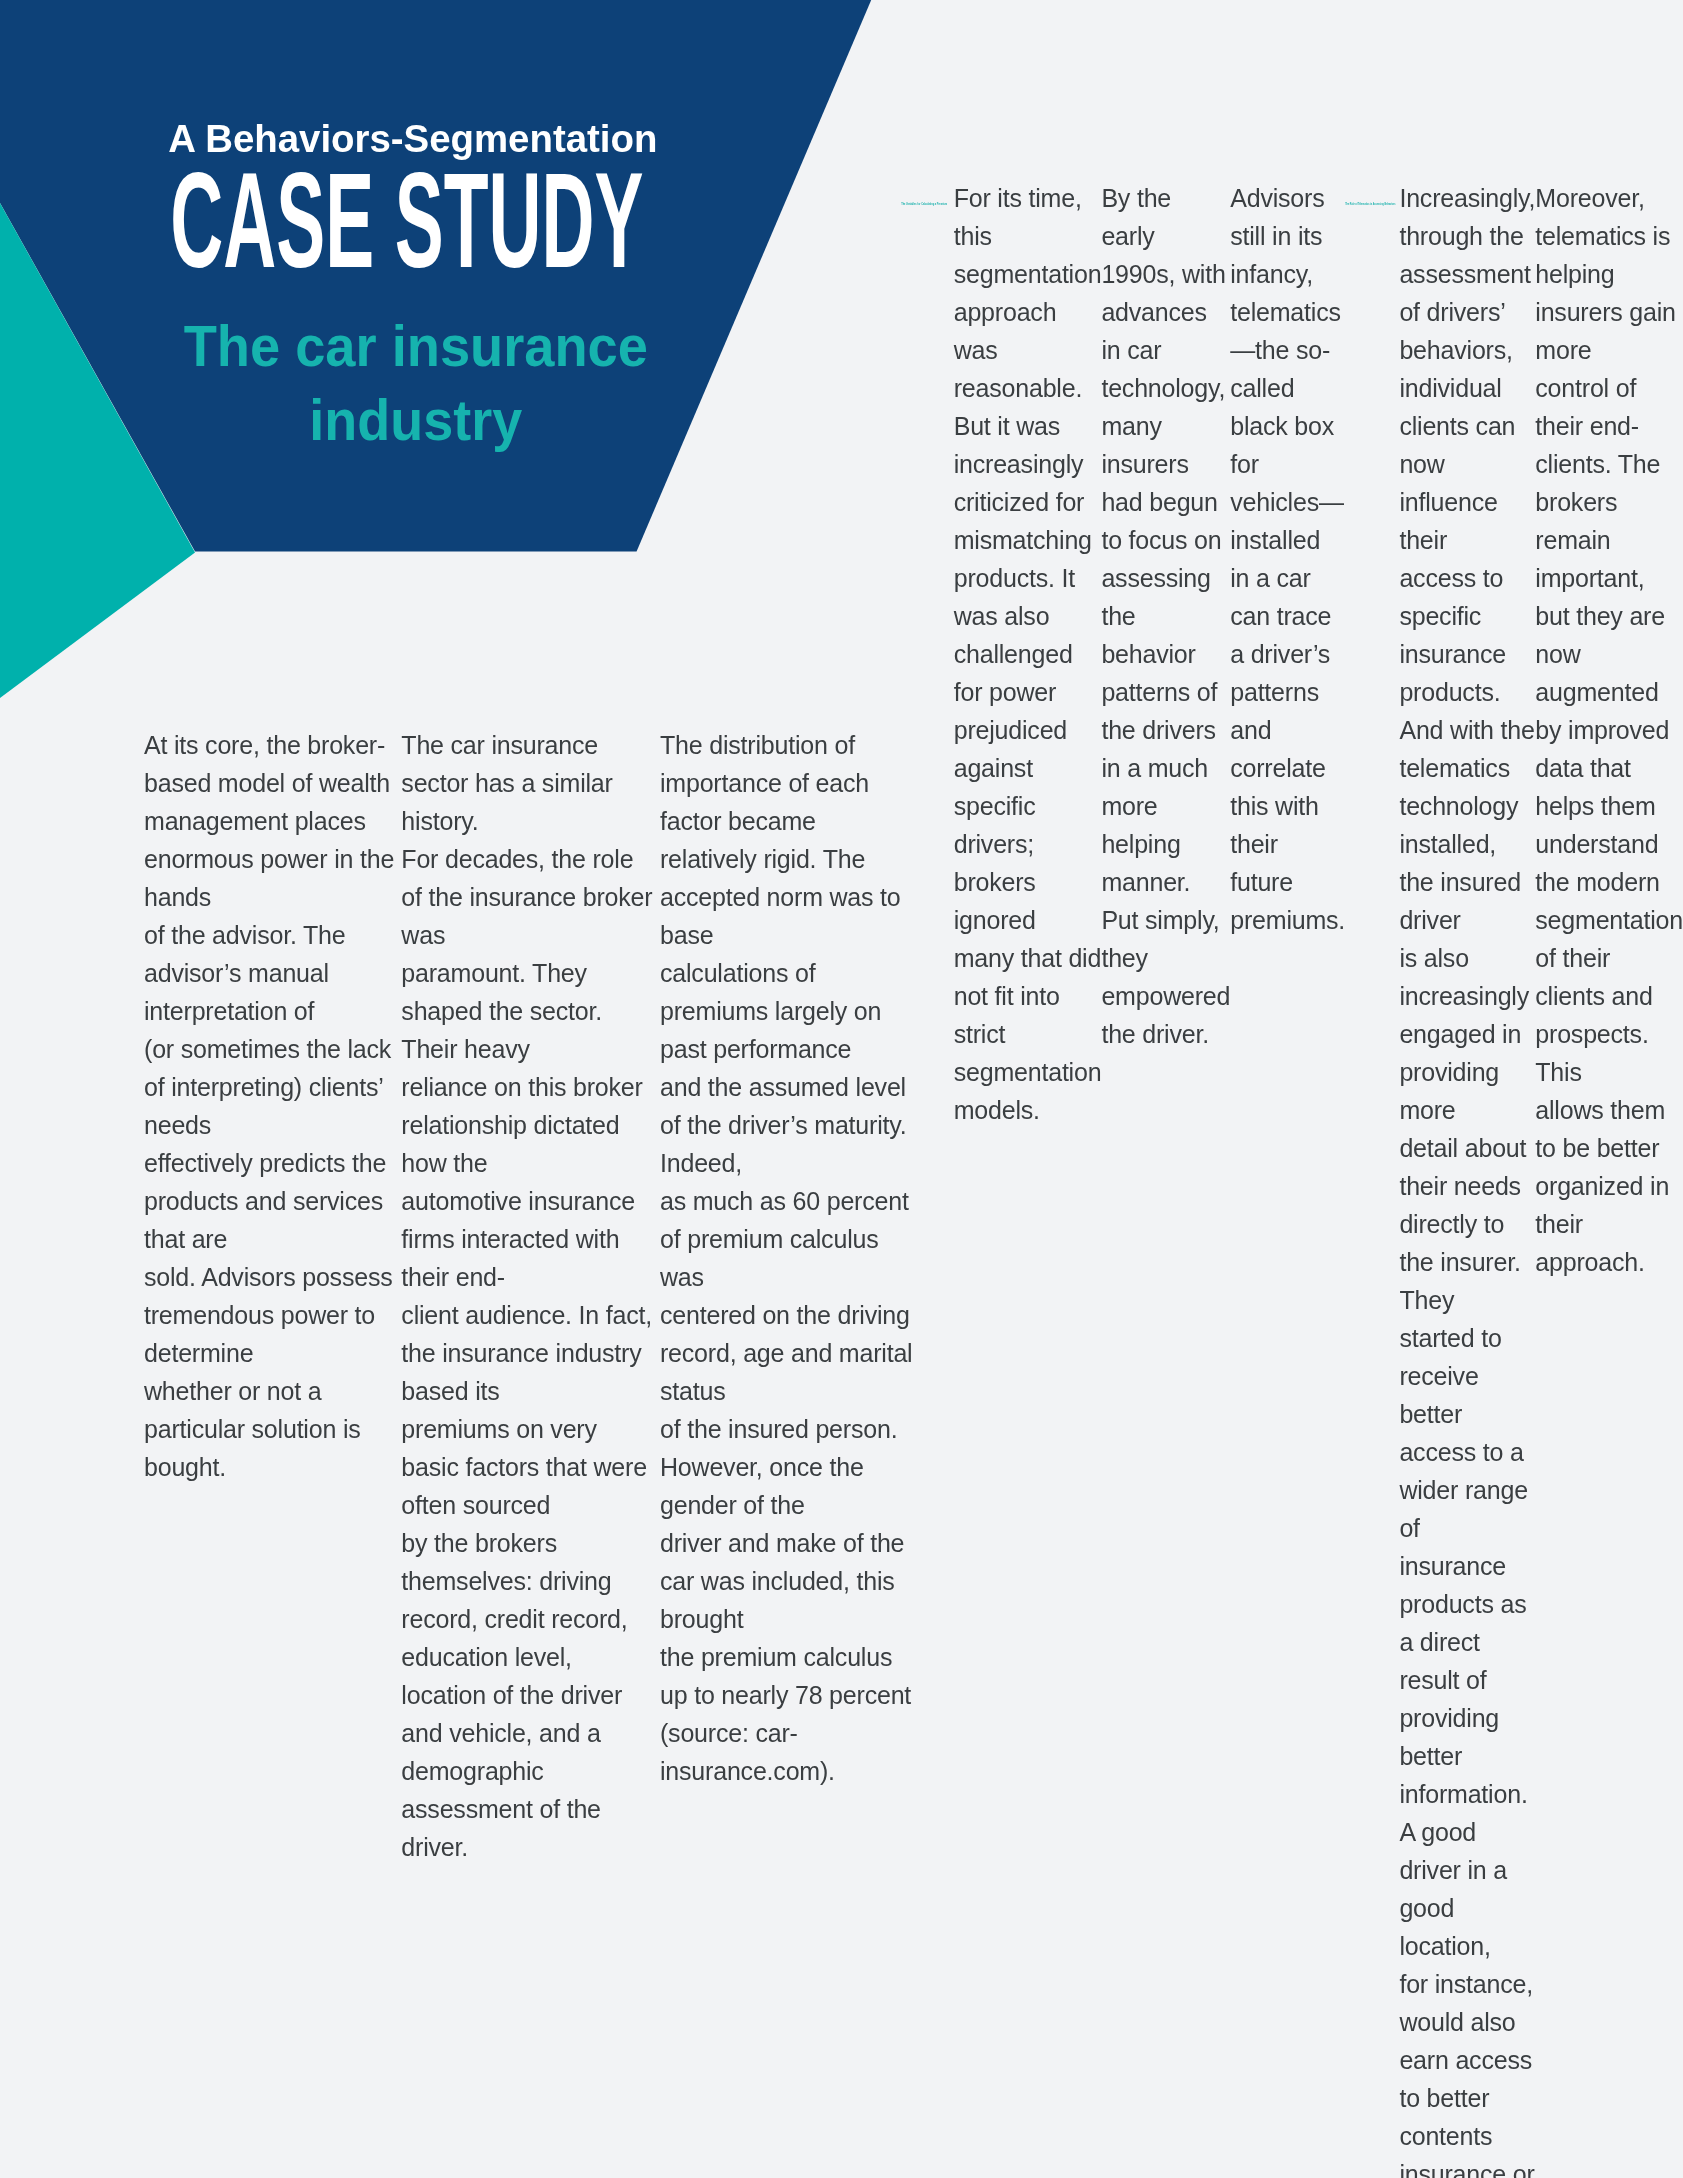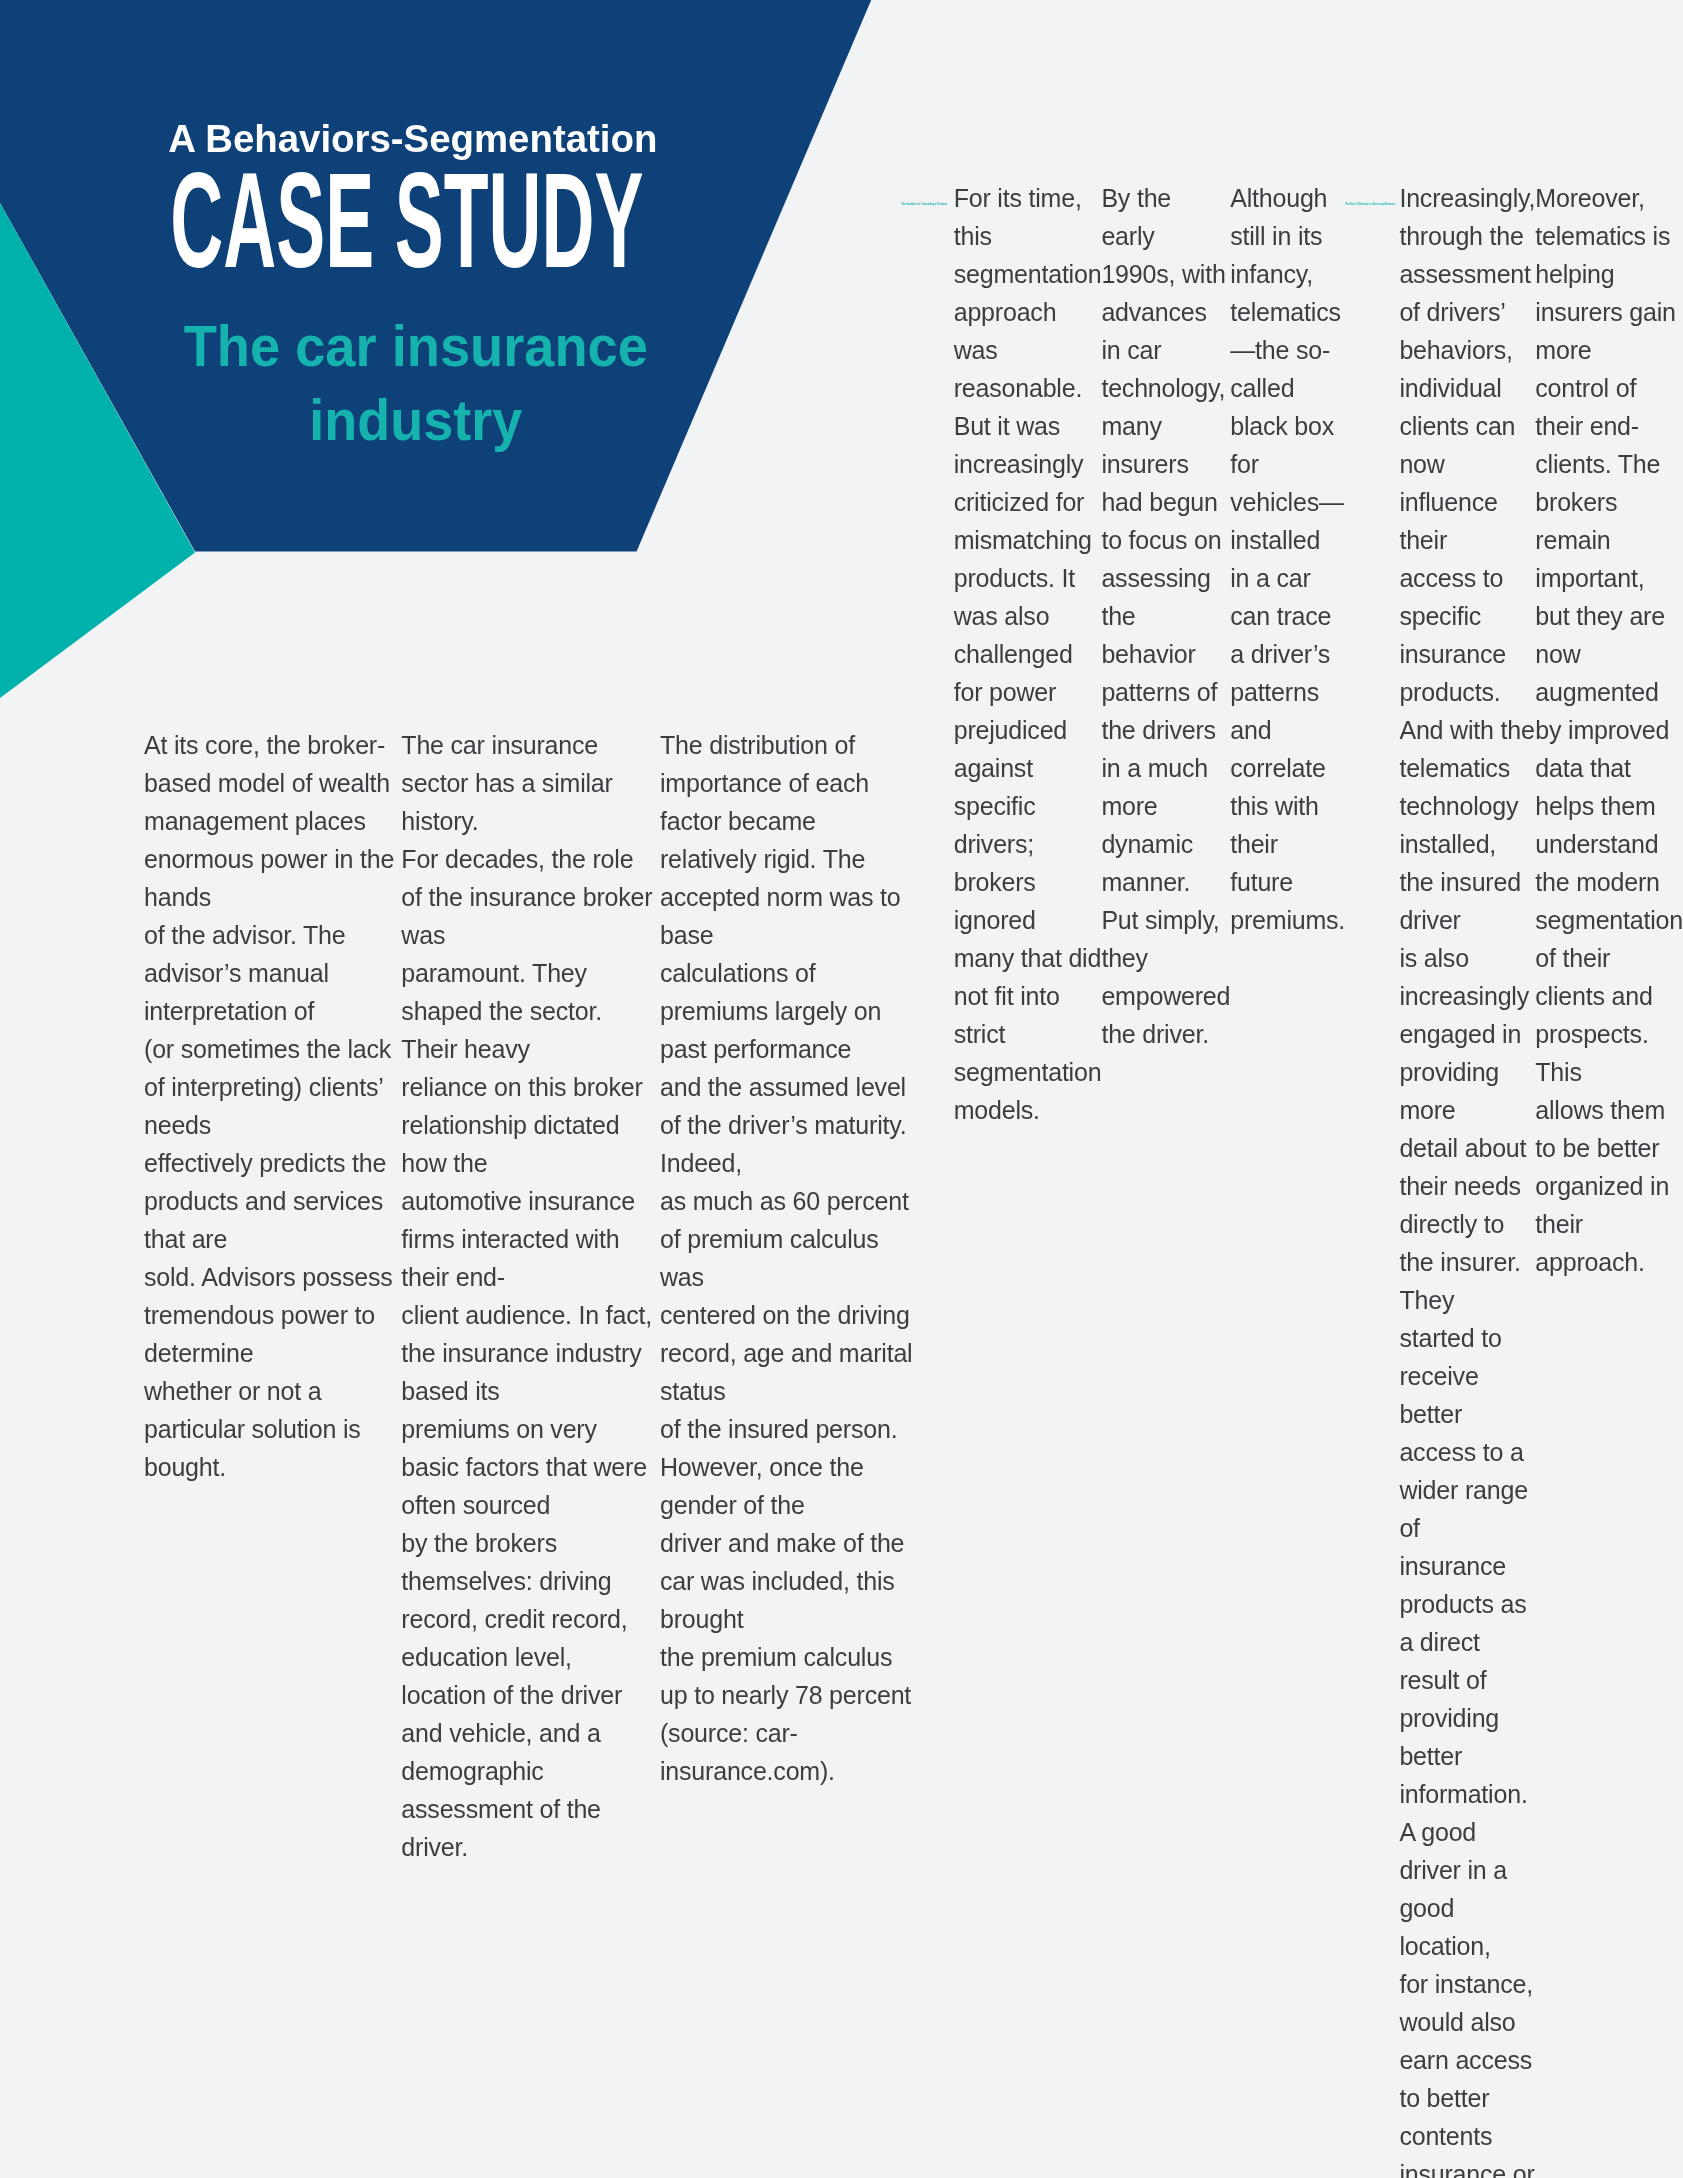--- a/index.html
+++ b/index.html
@@ -76,23 +76,23 @@
   <svg class="rheading" width="653" height="50" viewBox="0 0 660 50" style="font-size:25.5px">
     <text x="2" y="38" font-size="47" textLength="576" lengthAdjust="spacingAndGlyphs" fill="#1cb2ad">The Variables for Calculating a Premium</text>
   </svg>
   <p>For its time, this segmentation approach was reasonable.
 But it was increasingly criticized for mismatching
 products. It was also challenged for power prejudiced
 against specific drivers; brokers ignored many that did
 not fit into strict segmentation models.</p>
   <p class="tight">By the early 1990s, with advances in car technology, many
 insurers had begun to focus on assessing the behavior
-patterns of the drivers in a much more dynamic manner.
+patterns of the drivers in a much more helping manner.
 Put simply, they empowered the driver.</p>
-  <p class="before-heading">Although still in its infancy, telematics—the so-called
+  <p class="before-heading">Advisors still in its infancy, telematics—the so-called
 black box for vehicles—installed in a car can trace
 a driver’s patterns and correlate this with their
 future premiums.</p>
   <svg id="heading2-svg" class="rheading" width="673" height="50" viewBox="0 0 680 50" style="font-size:25.5px">
     <text x="2" y="38" font-size="47" textLength="630" lengthAdjust="spacingAndGlyphs" fill="#1cb2ad">The Role of Telematics in Assessing Behaviors</text>
   </svg>
   <p>Increasingly, through the assessment of drivers’
 behaviors, individual clients can now influence their
 access to specific insurance products. And with the
 telematics technology installed, the insured driver

